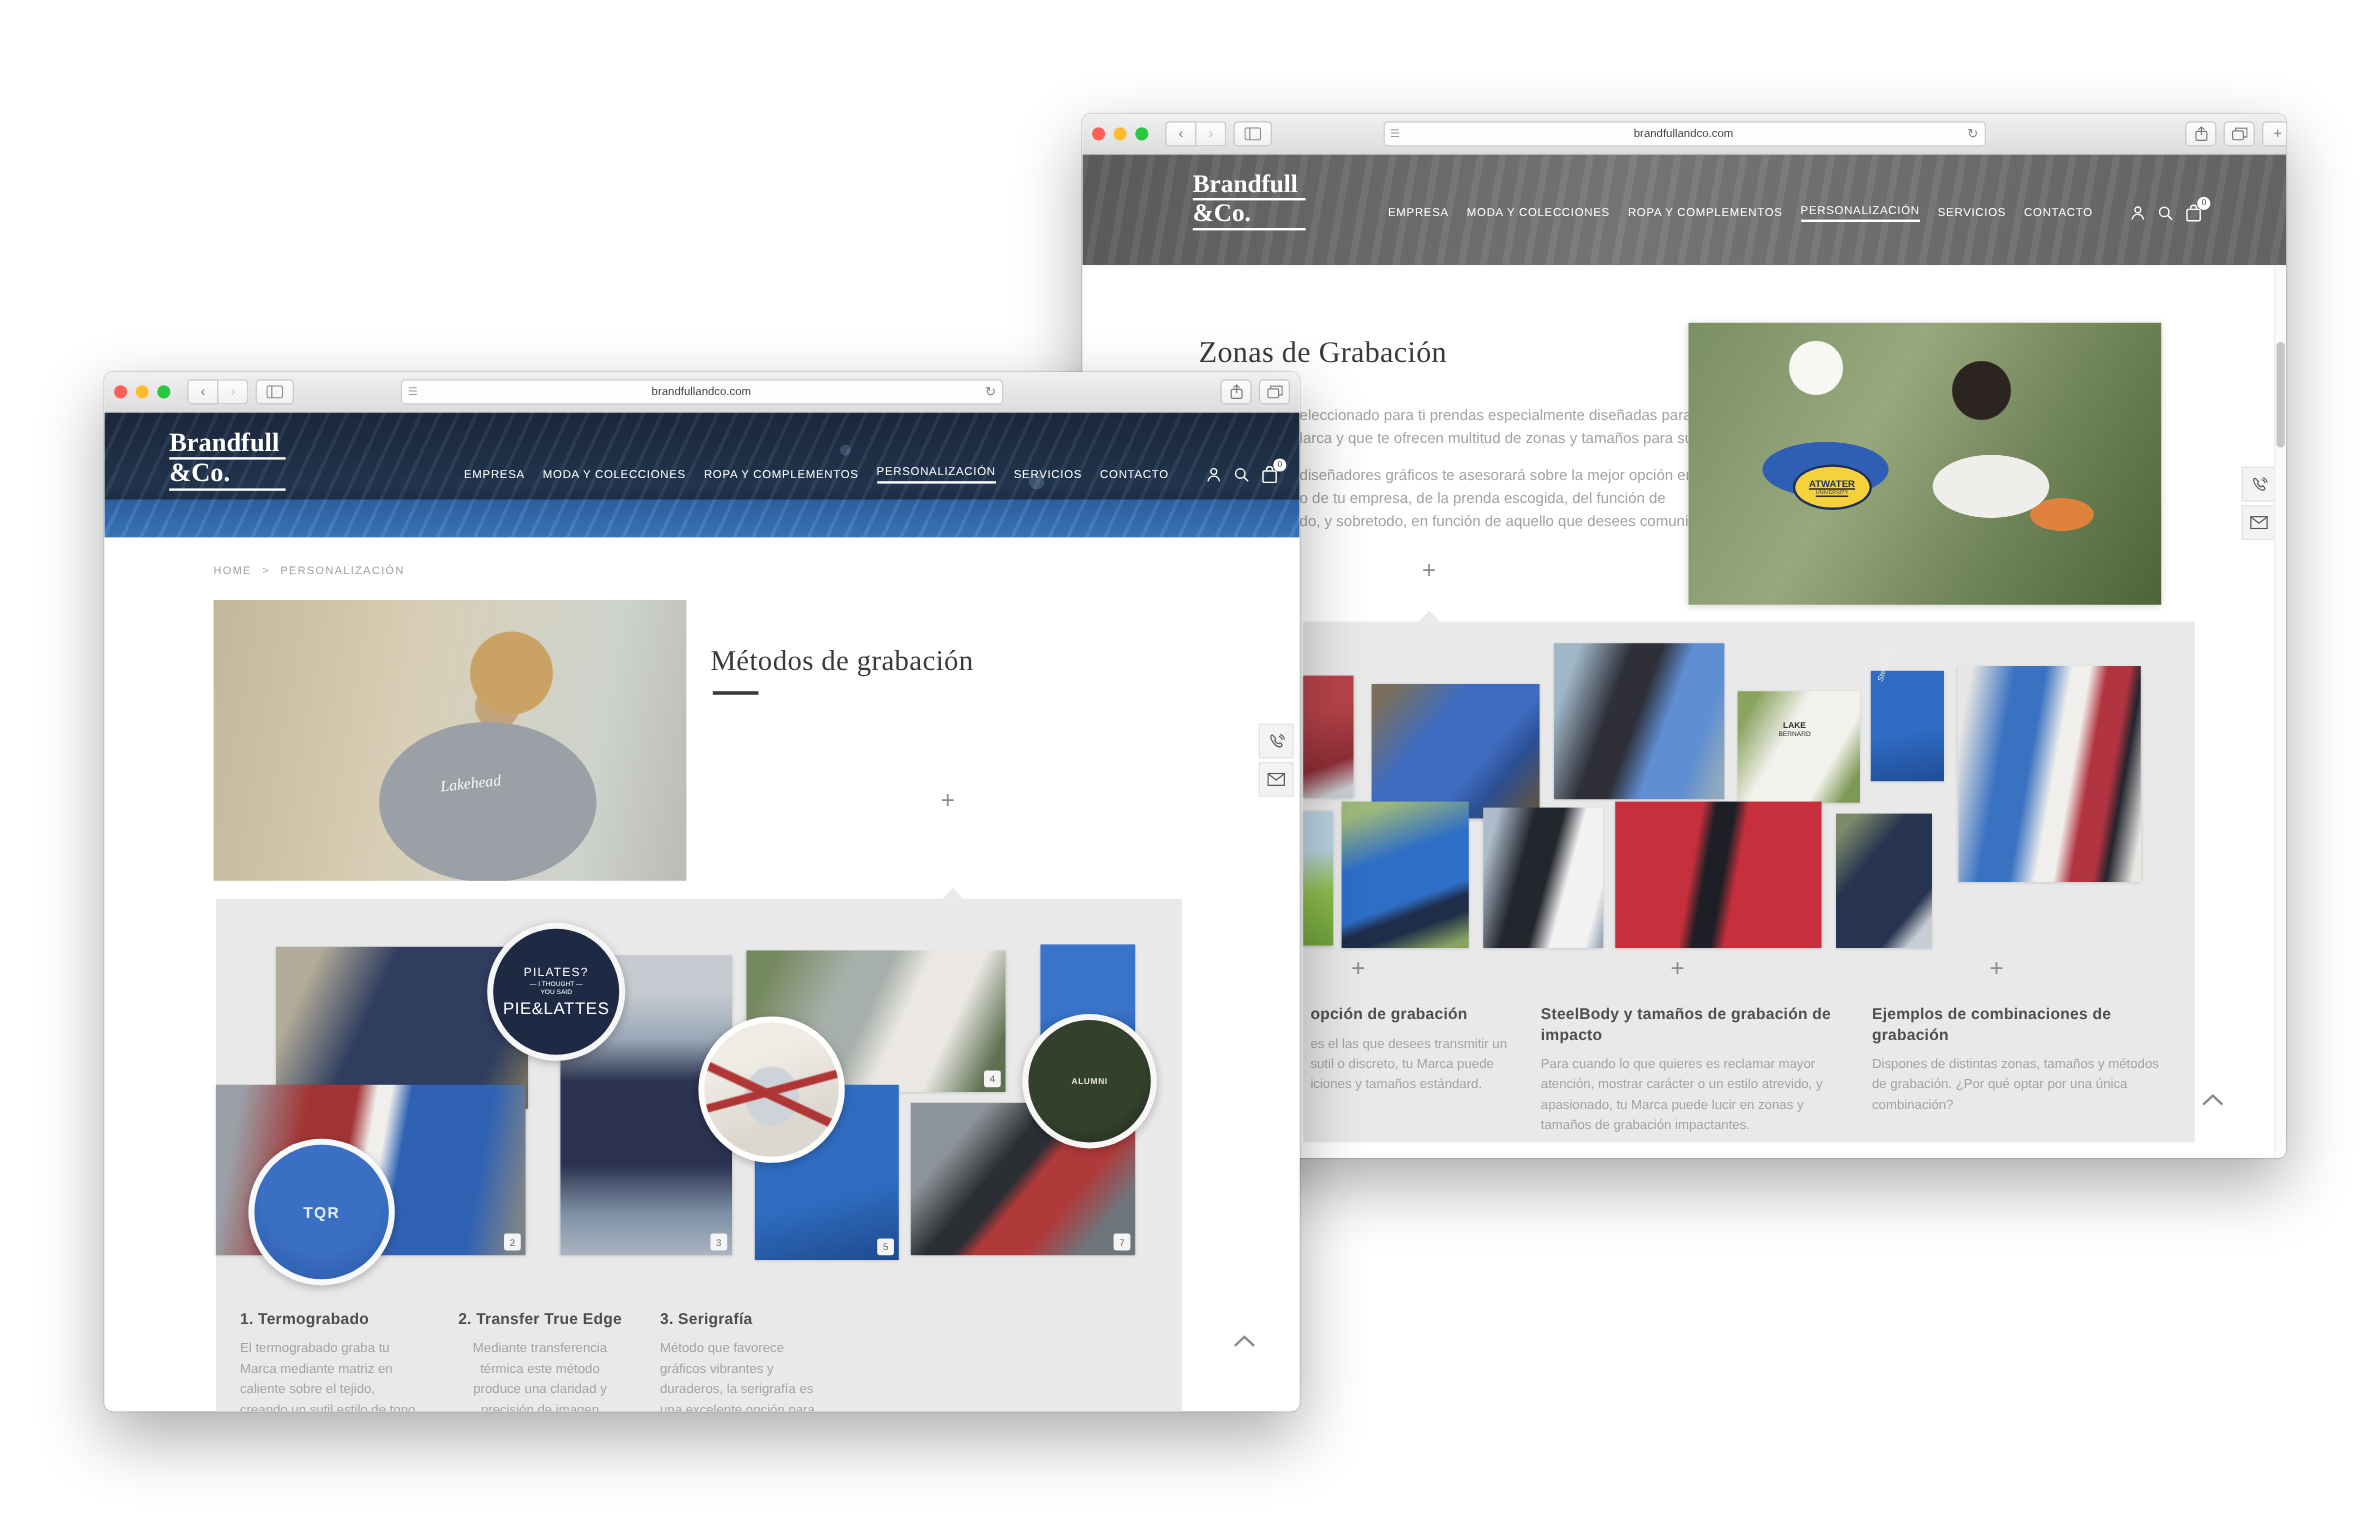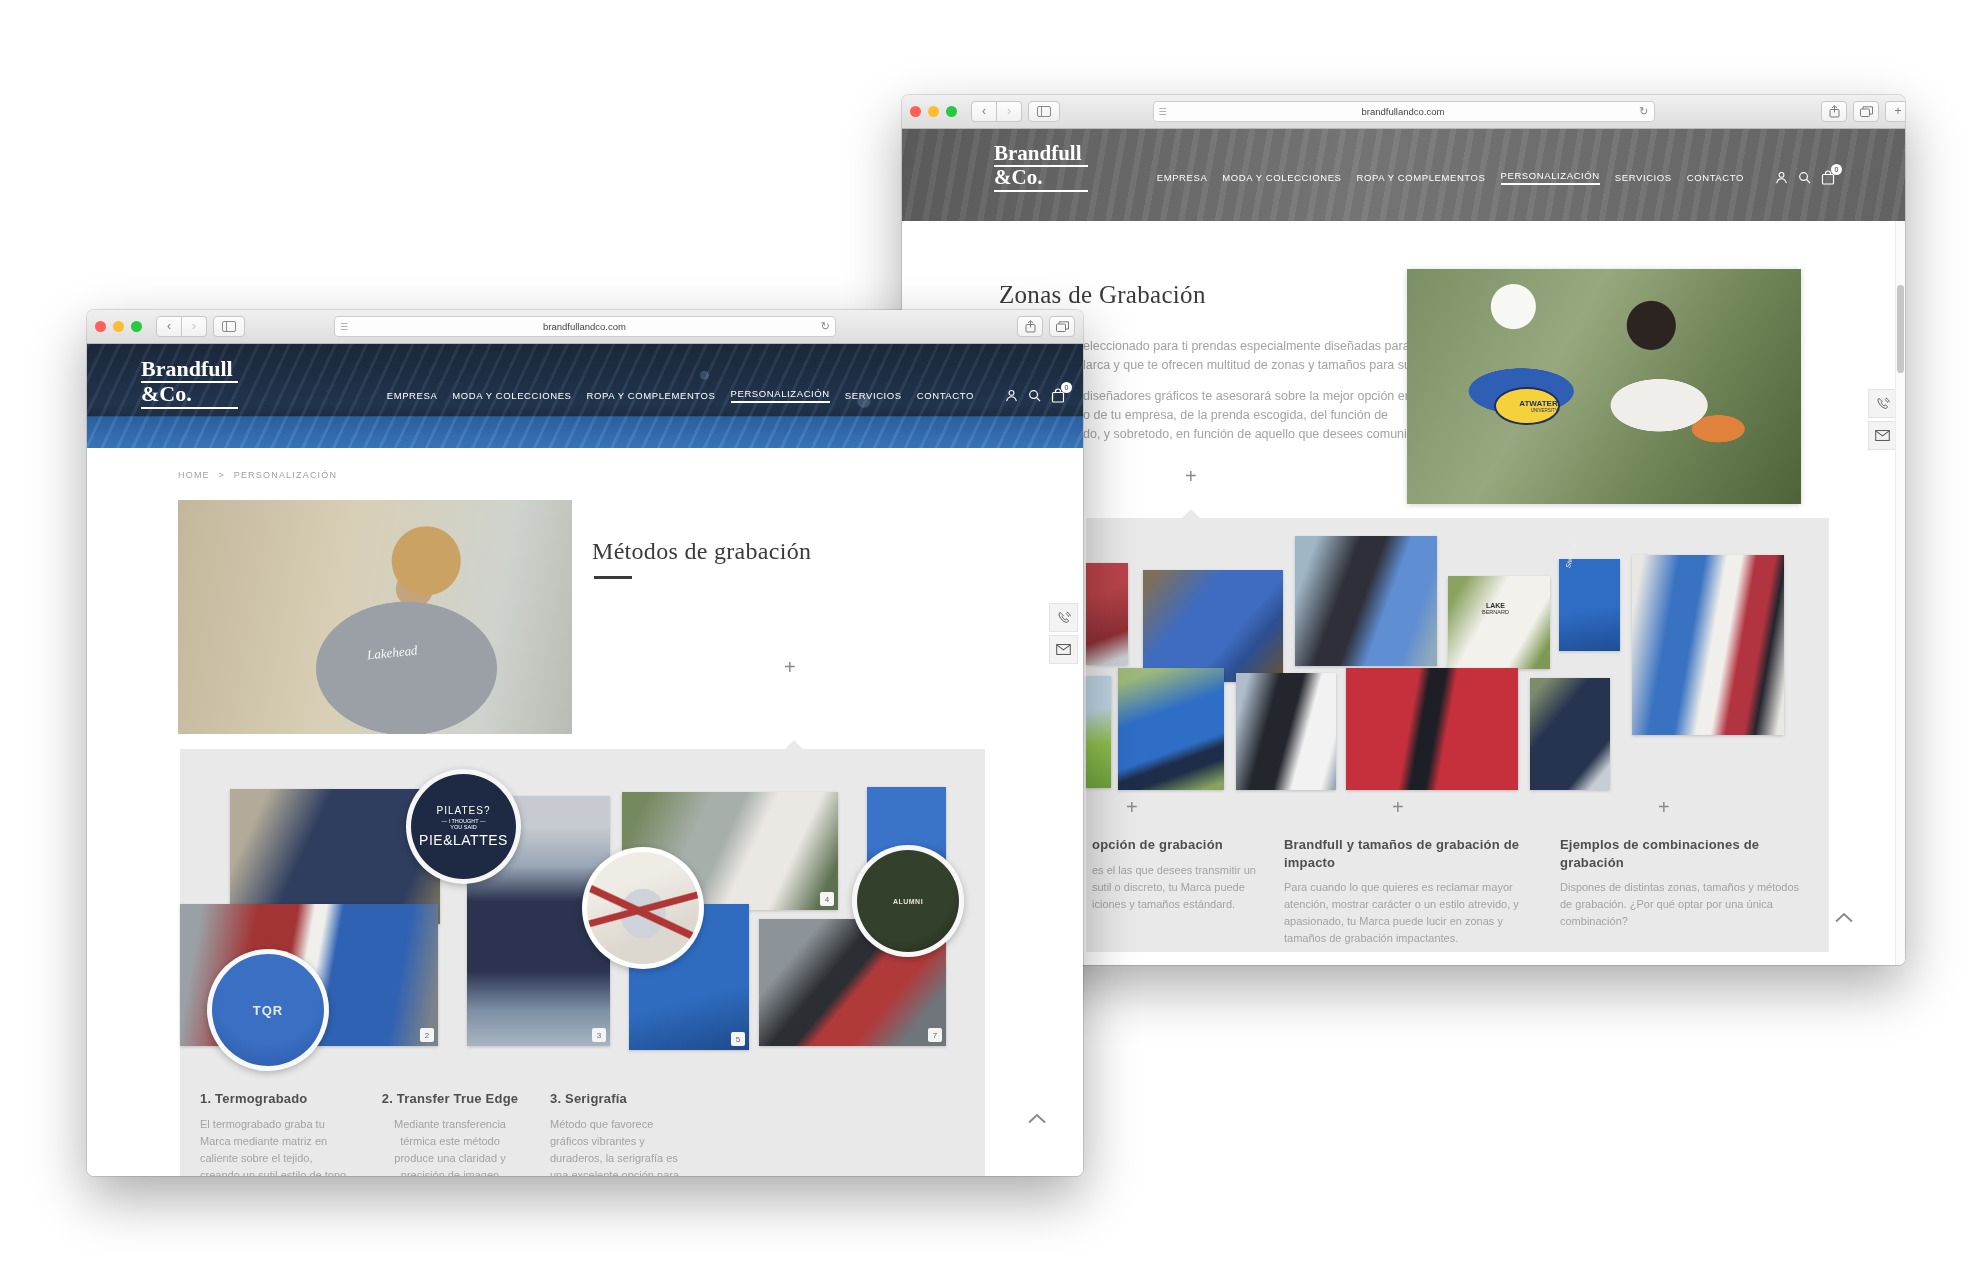--- a/index.html
+++ b/index.html
@@ -171,21 +171,21 @@
       <div style="position:absolute;left:505px;top:48px;width:394px;height:235px;box-shadow:0 1px 6px rgba(0,0,0,.18);
            background:
              radial-gradient(circle at 27% 16%,#f7f7f4 0 22px,transparent 23px),
              radial-gradient(ellipse at 29% 52%,#2f5fb5 0 52px,transparent 53px),
              radial-gradient(circle at 62% 24%,#2b2420 0 24px,transparent 25px),
              radial-gradient(ellipse at 64% 58%,#efeeea 0 48px,transparent 49px),
              radial-gradient(ellipse at 79% 68%,#e0823c 0 26px,transparent 27px),
              linear-gradient(120deg,#7a8f63,#98a87e 38%,#6f8457 68%,#4f6339);">
         <div style="position:absolute;left:22%;top:50%;width:62px;height:34px;border-radius:50%;
                     background:#f5d23c;border:2px solid #1d2d5e;display:flex;flex-direction:column;
-                    align-items:flex-end;justify-content:center;">
+                    align-items:center;justify-content:center;text-decoration:underline;">
           <span style="font-size:8px;font-weight:bold;color:#1d2d5e;">ATWATER</span>
           <span style="font-size:4.5px;color:#1d2d5e;">UNIVERSITY</span>
         </div>
       </div>
 
       <div class="floaters" style="right:8px;top:168px;">
         <div class="fbtn">
           <svg width="14" height="14" viewBox="0 0 16 16">
               <path d="M3 2 C2 3 2 5 4 8 C6 11 9 13 11 13 C12 13 13 12 13 11 L11 9 L9.5 10 C8 9.5 6.5 8 6 6.5 L7 5 L5 3 C4.5 2.2 3.6 1.6 3 2 Z" fill="none" stroke="#555" stroke-width="1.1"></path>
               <path d="M10 3 C11.5 3.5 13 5 13.2 6.5 M11 1.2 C13.5 2 15 4 15.2 6" fill="none" stroke="#555" stroke-width="1"></path>
@@ -234,21 +234,21 @@
         <div class="cols" style="left:6px;top:318px;width:730px;gap:26px;">
           <div class="col" style="width:166px;">
             <h4><span>opción de grabación</span></h4>
             <p>
               <span class="fragline" style="display:block;">es el las que desees transmitir un</span>
               <span class="fragline" style="display:block;">sutil o discreto, tu Marca puede</span>
               <span class="fragline" style="display:block;">iciones y tamaños estándard.</span>
             </p>
           </div>
           <div class="col" style="width:250px;">
-            <h4><span>Brandfull y tamaños de grabación </span><b>de impacto</b></h4>
+            <h4><span>SteelBody y tamaños de grabación </span><b>de impacto</b></h4>
             <p>Para cuando lo que quieres es reclamar mayor atención, mostrar carácter o un estilo atrevido, y apasionado, tu Marca puede lucir en zonas y tamaños de grabación impactantes.</p>
           </div>
           <div class="col" style="width:250px;">
             <h4><span>Ejemplos de </span><b>combinaciones</b><span> de grabación</span></h4>
             <p>Dispones de distintas zonas, tamaños y métodos de grabación. ¿Por qué optar por una única combinación?</p>
           </div>
         </div>
       </div>
 
       <div class="chev" style="left:932px;top:688px;">

